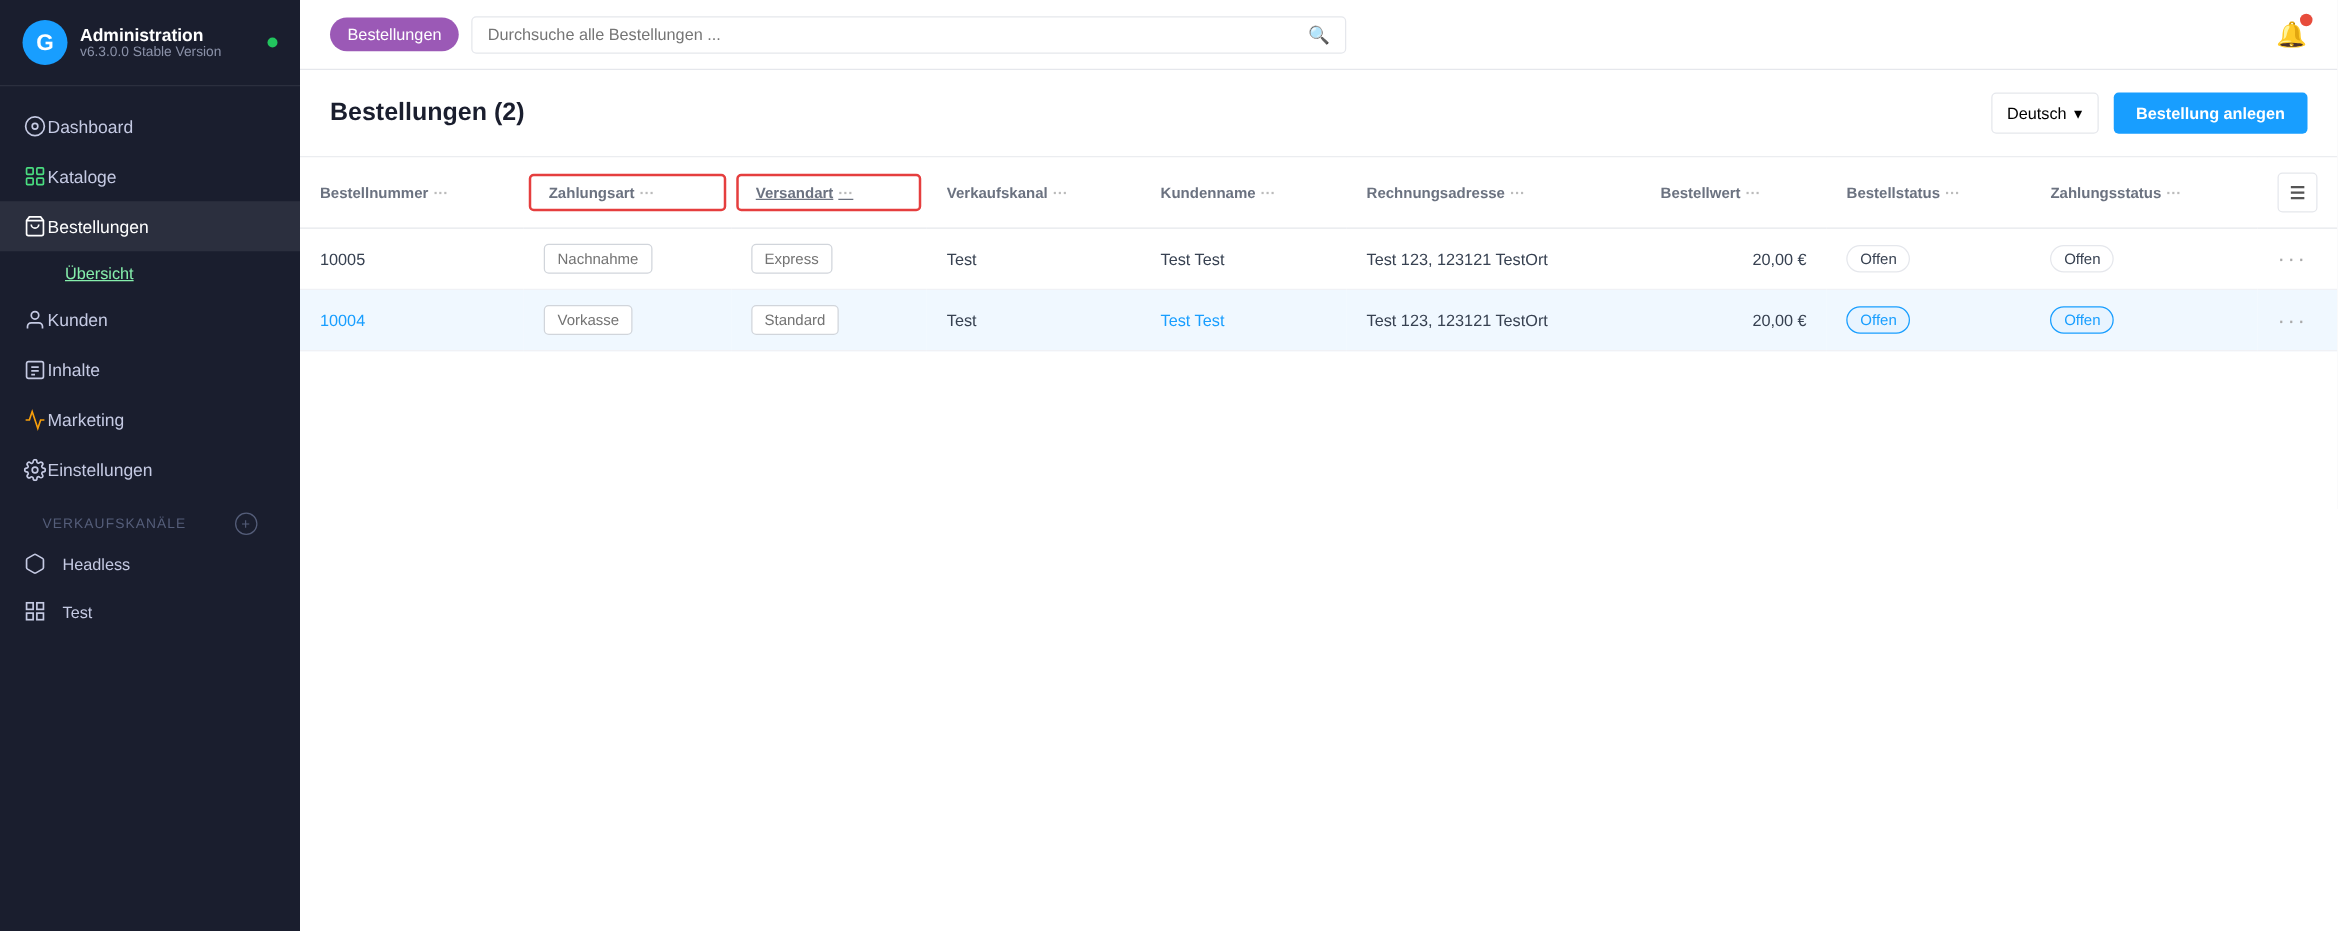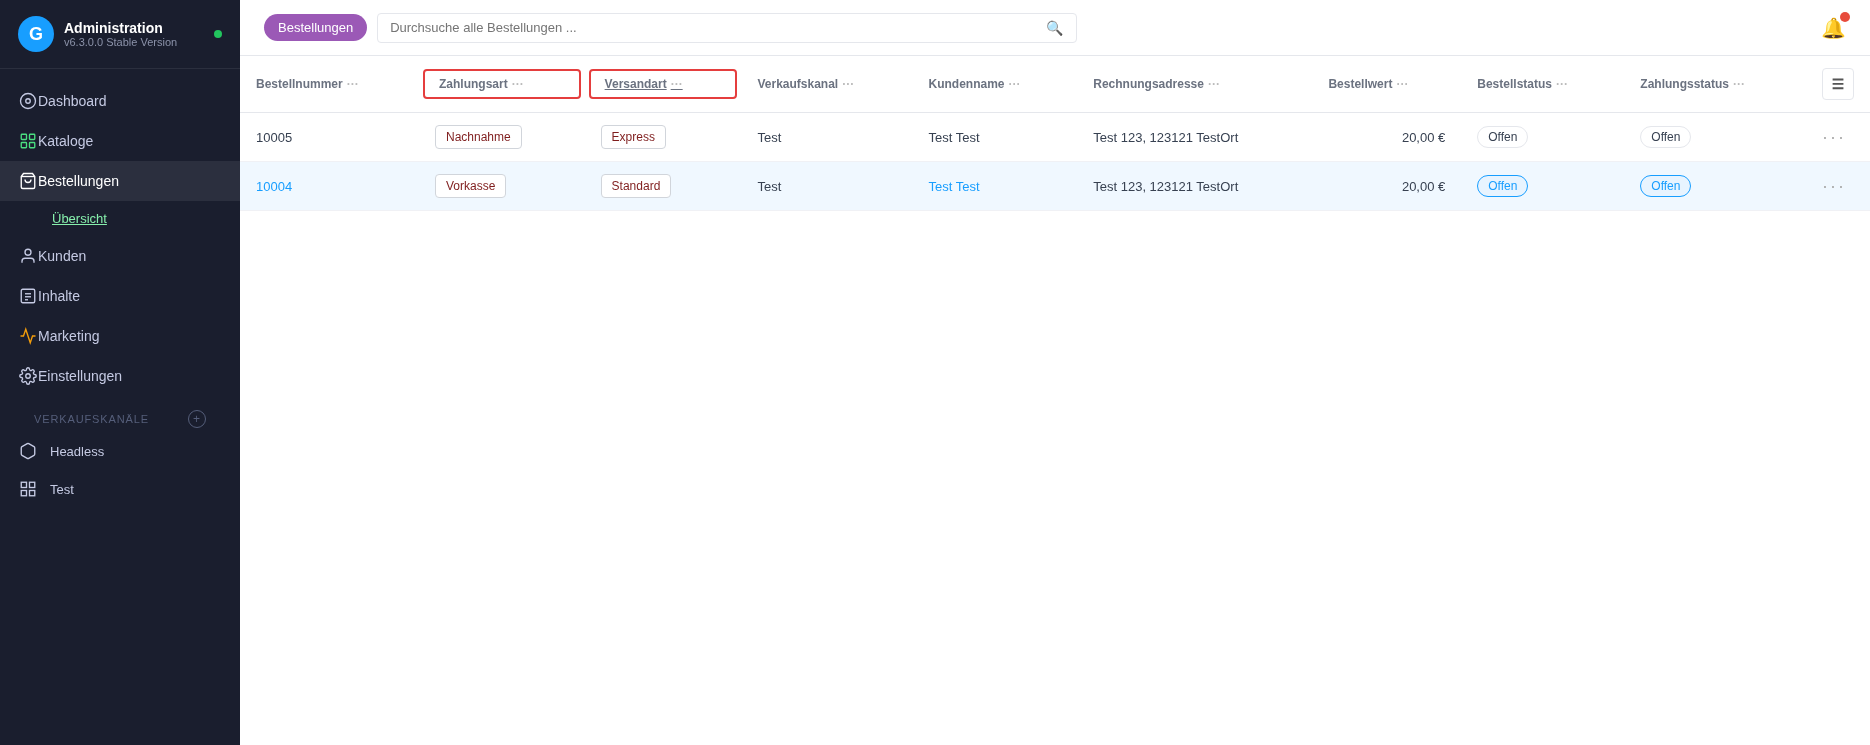--- a/index.html
+++ b/index.html
@@ -125,21 +125,21 @@
     .data-table td {
       padding: 12px 16px; font-size: 13px; color: #374151;
       border-bottom: 1px solid #f0f1f5; vertical-align: middle; margin-top: 40px;
     }
     .row-highlighted td { background: #f0f8ff !important; }
     .link-text { color: #189eff; cursor: pointer; text-decoration: none; }
 
     
     .filter-tag {
       display: inline-block; padding: 4px 10px; border: 1px solid #d1d5db;
-      border-radius: 4px; font-size: 12px; color: #7f1d1d; background: #fff;
+      border-radius: 4px; font-size: 12px; color: #737373; background: #fff;
       cursor: pointer; white-space: nowrap;
     }
 
     
     .col-filter-box {
       border: 2px solid #e53e3e; border-radius: 4px; padding: 2px 0;
     }
 
     
     .status-badge {
@@ -287,20 +287,30 @@
       <input class="search-input-field" placeholder="Durchsuche alle Bestellungen ..." style="">
       <span class="search-icon-btn">🔍</span>
     </div>
     <div class="topbar-spacer"></div>
     <div style="position:relative">
       <span class="bell-icon">🔔</span>
       <span class="bell-badge"></span>
     </div>
   </div>
 
+  <div class="page-header">
+    <h1 class="page-title">Bestellungen (2)</h1>
+    <div class="page-header-right">
+      <div class="lang-dropdown">
+        <span>Deutsch</span>
+        <span>▾</span>
+      </div>
+      <button class="create-btn">Bestellung anlegen</button>
+    </div>
+  </div>
 
   <div class="table-area">
     <table class="data-table">
       <thead>
         <tr>
           <th>
             <div class="col-header">
               <span>Bestellnummer</span>
               <span class="col-dots">···</span>
             </div>

